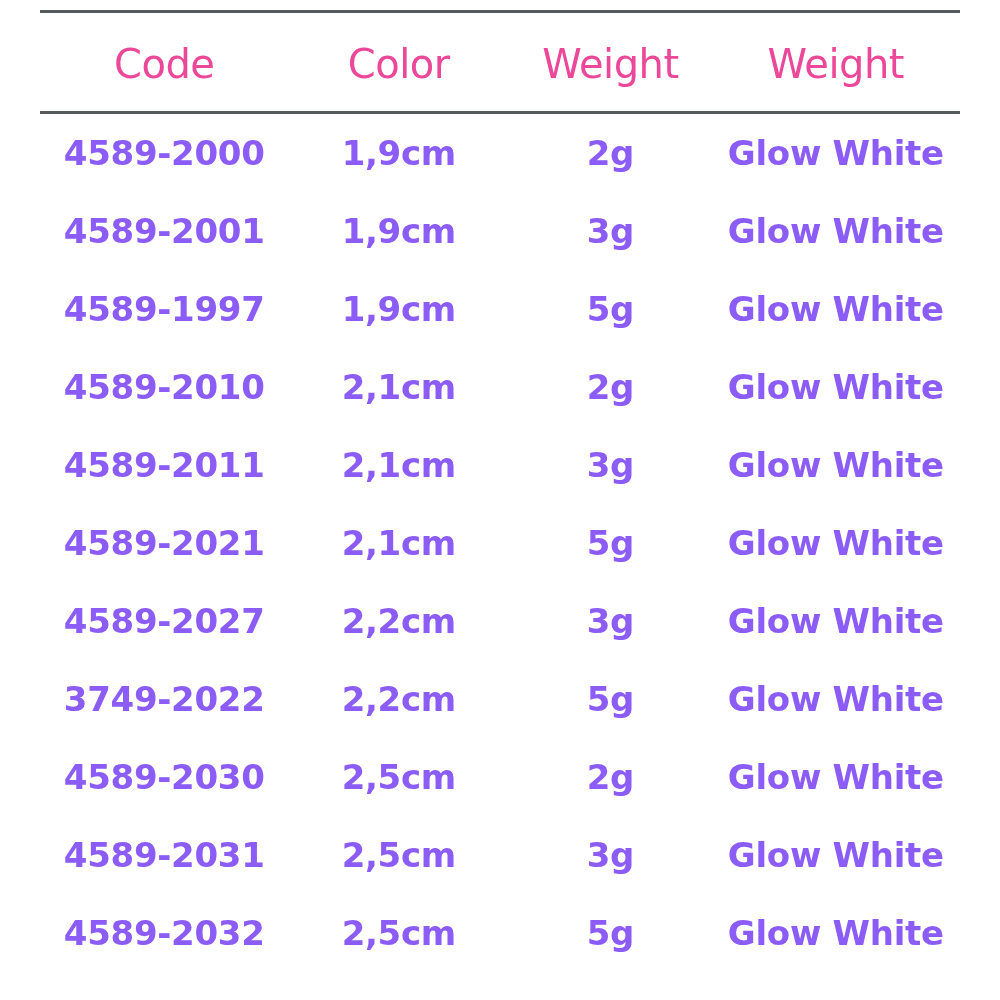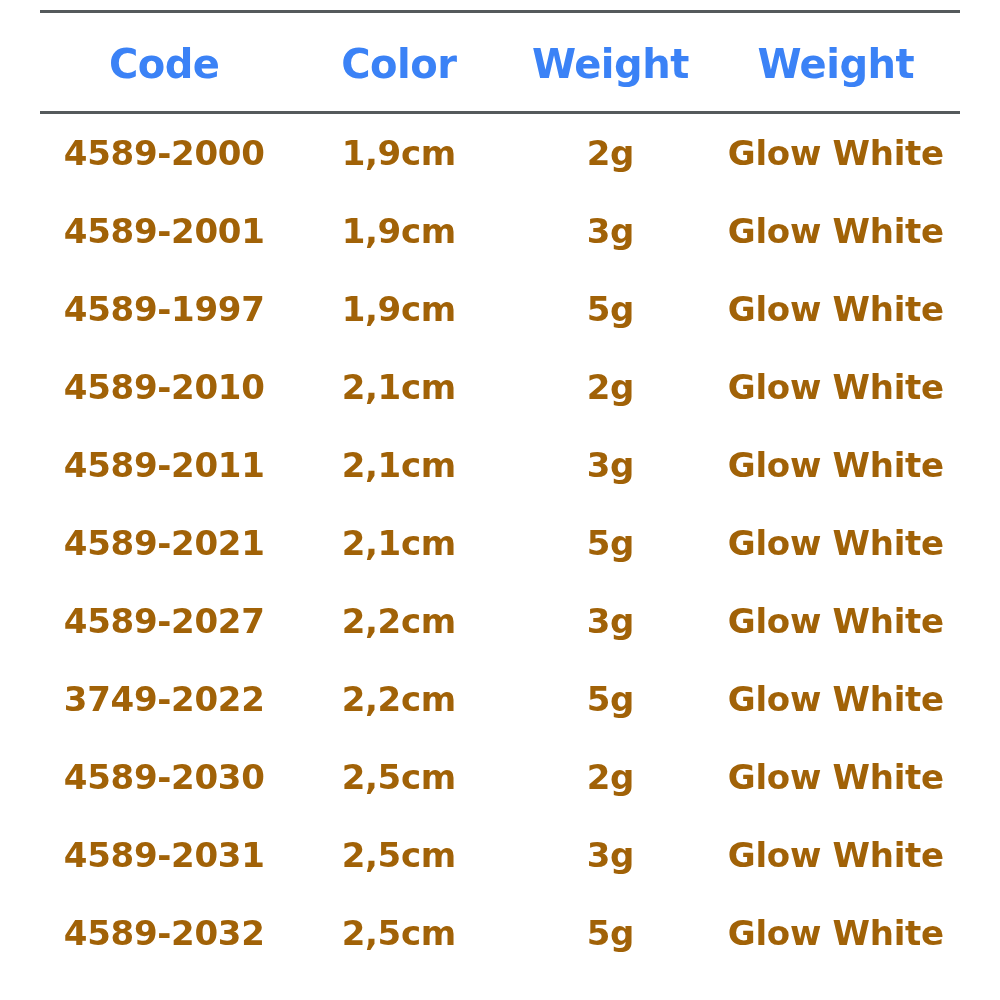--- a/index.html
+++ b/index.html
@@ -27,38 +27,38 @@
     margin: 10px 0 0 0;
     width: 920px;
   }
   table.spec {
     width: 920px;
     border-collapse: collapse;
     table-layout: fixed;
   }
   table.spec th {
     font-size: 40px;
-    font-weight: 700;
+    font-weight: 400;
     letter-spacing: -0.5px;
     text-align: center;
     padding: 28px 0 24px 0;
-    color: #3b82f6;
+    color: #ec4899;
     font-family: "DejaVu Sans", sans-serif;
   }
   .rule-head {
     height: 3px;
     background: #555a5c;
     width: 920px;
   }
   table.spec td {
     font-size: 34px;
     font-weight: 700;
     text-align: center;
     padding: 19px 0 19px 0;
-    color: #a16207;
+    color: #8b5cf6;
     font-family: "DejaVu Sans", sans-serif;
     letter-spacing: -0.3px;
   }
   td.col-code, th.col-code { width: 27%; }
   td.col-length, th.col-length { width: 24%; }
   td.col-weight, th.col-weight { width: 22%; }
   td.col-color, th.col-color { width: 27%; }
   td.col-color, th.col-color { font-weight: 700; }
 </style>
 </head>

